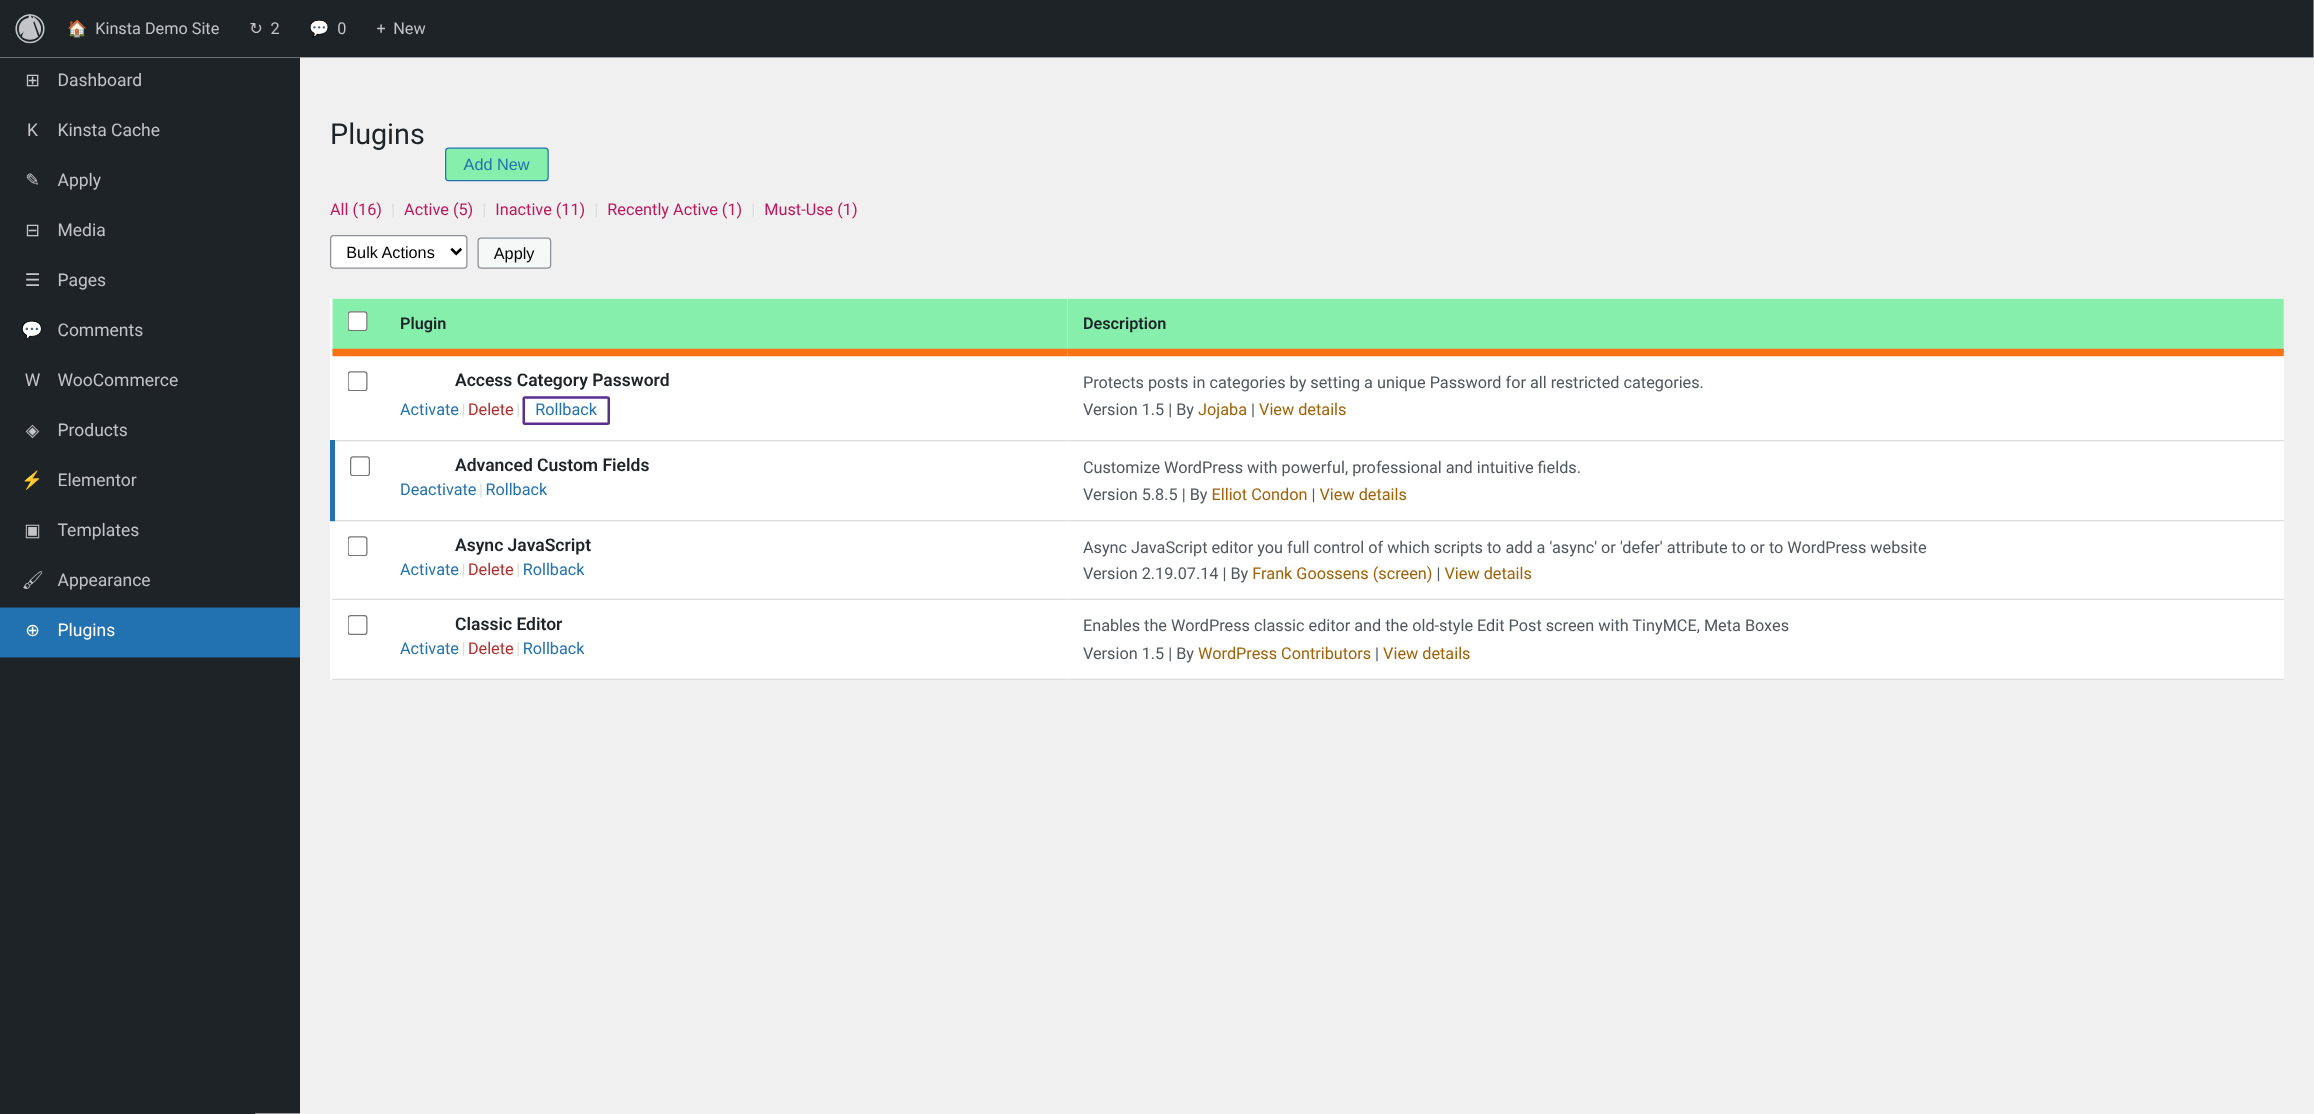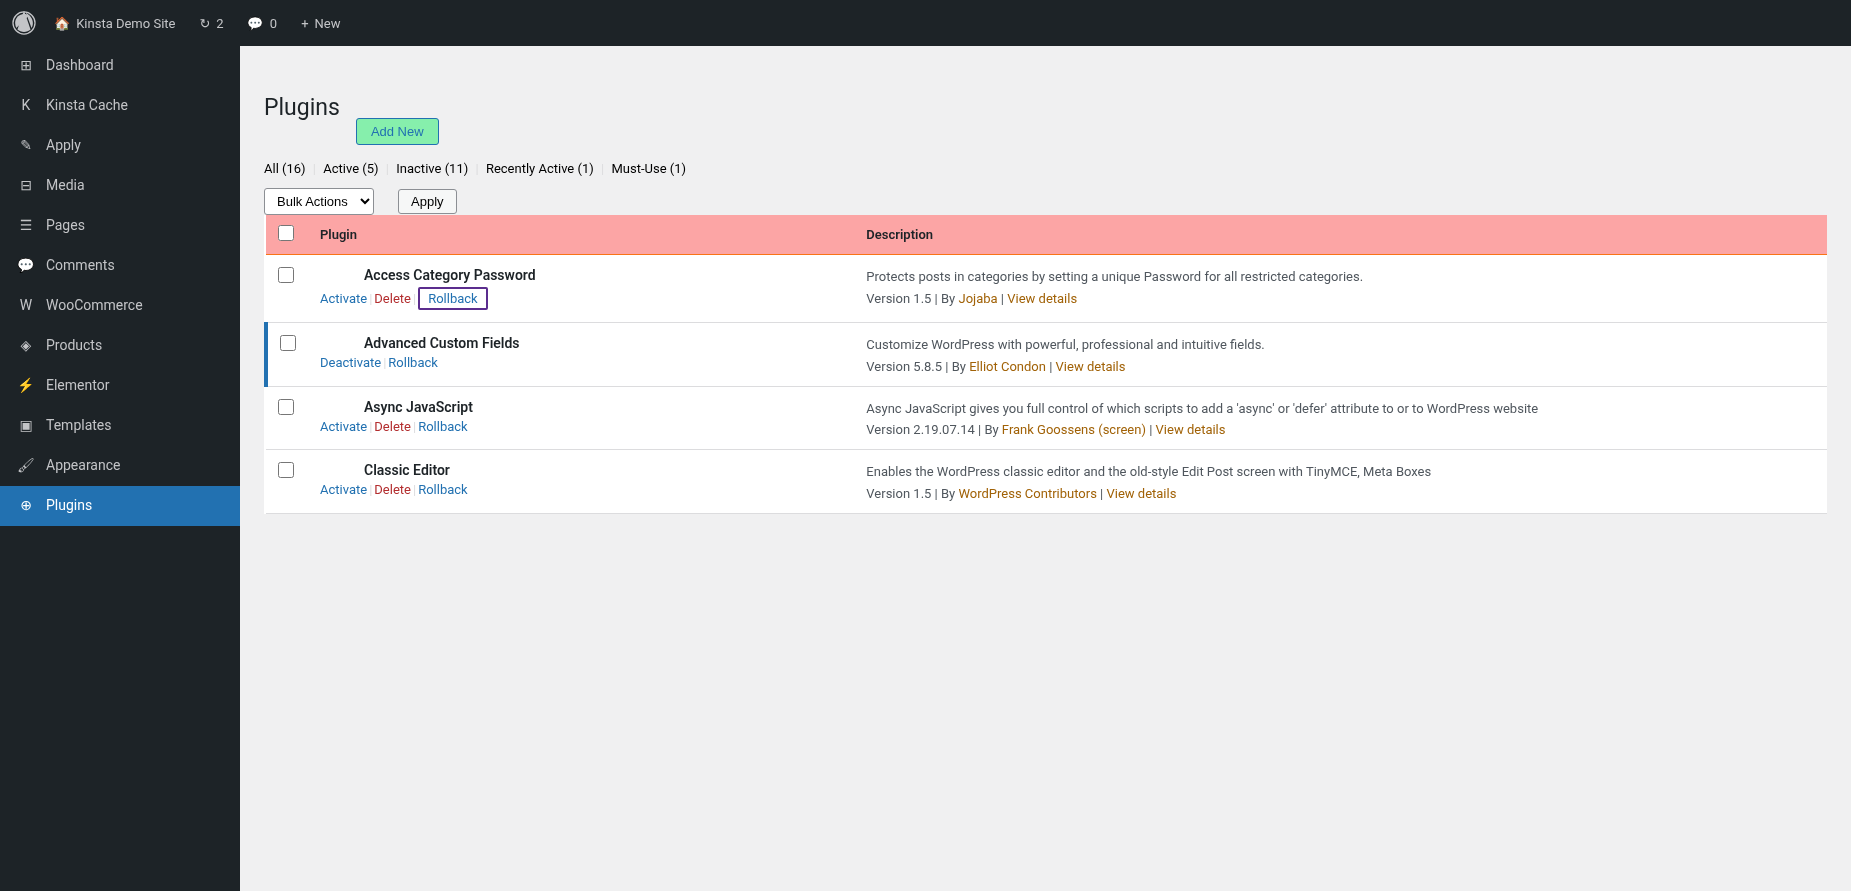--- a/index.html
+++ b/index.html
@@ -60,39 +60,39 @@
       color: #2271b1;
       padding: 5px 14px;
       font-size: 13px;
       cursor: pointer;
       border-radius: 3px;
       margin-top: 48px;
     }
 
     
     .filter-links { margin-bottom: 12px; font-size: 13px; color: #50575e; }
-    .filter-links a { color: #000000; text-decoration: none; text-align: center; }
+    .filter-links a { color: #be185d; text-decoration: none; text-align: center; }
     .filter-links .separator { margin: 0 4px; color: #dcdcde; }
 
     
-    .bulk-actions-bar { display: flex; align-items: center; gap: 24px; margin-bottom: 0; }
+    .bulk-actions-bar { display: flex; align-items: flex-end; gap: 8px; margin-bottom: 24px; }
     .bulk-select {
       padding: 4px 8px; font-size: 13px; border: 1px solid #8c8f94;
       background: #fff; cursor: pointer; border-radius: 3px;
     }
     .apply-btn {
       padding: 4px 12px; font-size: 13px; border: 1px solid #8c8f94;
       background: #f6f7f7; cursor: pointer; border-radius: 3px;
     }
 
     
     .plugins-table { width: 100%; border-collapse: collapse; background: #fff; }
     .plugins-table thead th {
-      background: #fca5a5;
-      border-bottom: 1px solid #f97316;
+      background: #86efac;
+      border-bottom: 6px solid #f97316;
       padding: 10px 12px;
       text-align: left;
       font-weight: 600;
       color: #1d2327;
       font-size: 13px;
     }
     .plugin-row { border-bottom: 1px solid #dcdcde; }
     .plugin-row td { padding: 12px 12px; vertical-align: top; }
     .plugin-row.active-plugin { border-left: 4px solid #2271b1; }
 
@@ -282,21 +282,21 @@
     <div class="plugin-name">Async JavaScript</div>
     <div class="plugin-actions">
                 <a href="#" class="">Activate</a>
                 <span class="sep"> | </span>
                 <a href="#" class=" delete">Delete</a>
                 <span class="sep"> | </span>
                 <a href="#" class="">Rollback</a>
               </div>
   </td>
             <td class="col-desc">
-    <div class="plugin-desc">Async JavaScript gives you full control of which scripts to add a 'async' or 'defer' attribute to or to WordPress website</div>
+    <div class="plugin-desc">Async JavaScript editor you full control of which scripts to add a 'async' or 'defer' attribute to or to WordPress website</div>
     <div class="plugin-meta">
       Version 2.19.07.14 | By <a href="#">Frank Goossens (screen)</a> | <a href="#">View details</a>
     </div>
   </td>
           </tr>
           <tr class="plugin-row">
             <td class="col-checkbox"><input type="checkbox" style=""></td>
             <td class="col-plugin">
     <div class="plugin-name">Classic Editor</div>
     <div class="plugin-actions">

